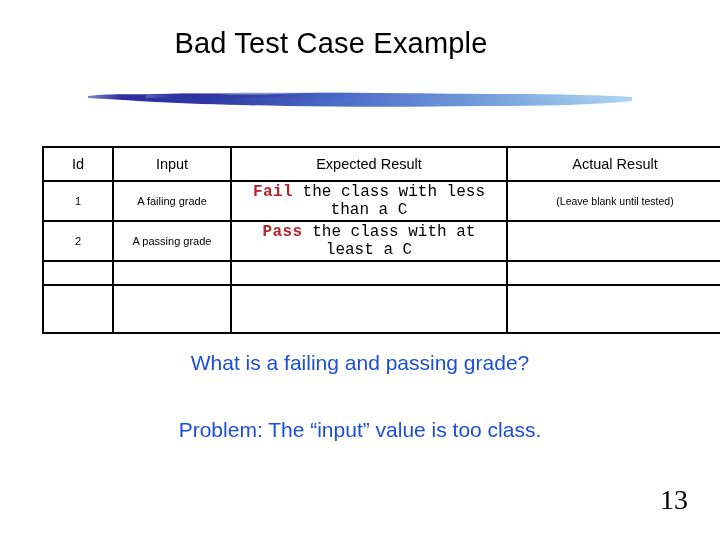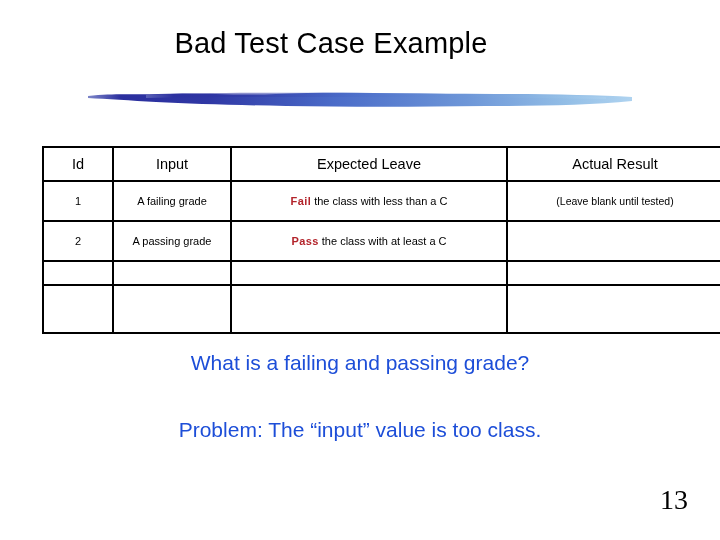--- a/index.html
+++ b/index.html
@@ -73,22 +73,23 @@
 
   .cell-id {
     font-size: 11px;
     font-weight: bold;
   }
   .cell-input {
     font-size: 11px;
     font-weight: bold;
   }
   .cell-expected {
-    font-size: 11px;
+    font-size: 16px;
     font-weight: bold;
+    font-family: Liberation Mono, monospace;
   }
   .cell-actual {
     font-size: 10.5px;
     font-weight: normal;
   }
   .kw {
     color: #B3242B;
     font-weight: bold;
     letter-spacing: 0.4px;
   }
@@ -142,21 +143,21 @@
     <path d="M60,7 C120,4 200,5 300,5 C380,5 460,7 520,9 L520,11
              C455,10 380,9 300,9 C200,9 120,9 60,10 Z" fill="url(#brushGrad)" opacity="0.55"></path>
   </svg>
 </div>
 
 <table class="tc-table">
   <thead>
     <tr>
       <td class="col-id">Id</td>
       <td class="col-input">Input</td>
-      <td class="col-exp">Expected Leave</td>
+      <td class="col-exp">Expected Result</td>
       <td class="col-act">Actual Result</td>
     </tr>
   </thead>
   <tbody>
     <tr class="data-row">
       <td class="col-id cell-id">1</td>
       <td class="col-input cell-input">A failing grade</td>
       <td class="col-exp cell-expected"><span class="kw">Fail</span><span> the class with less than a C</span></td>
       <td class="col-act cell-actual">(Leave blank until tested)</td>
     </tr>

